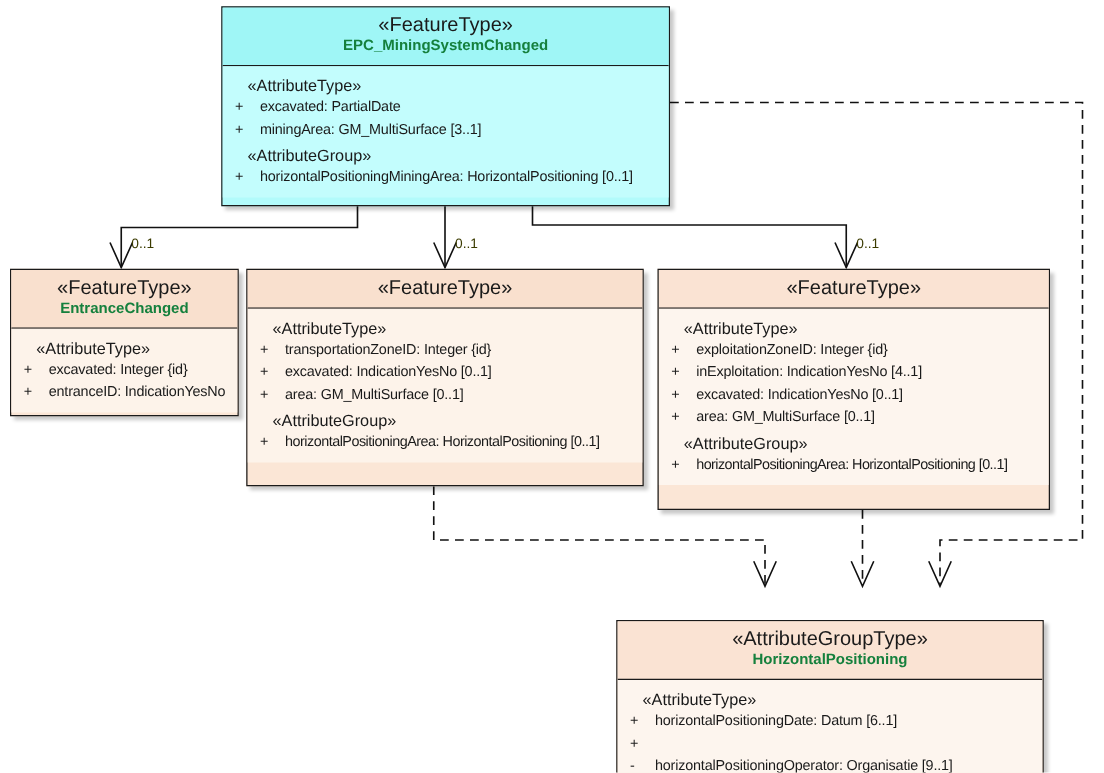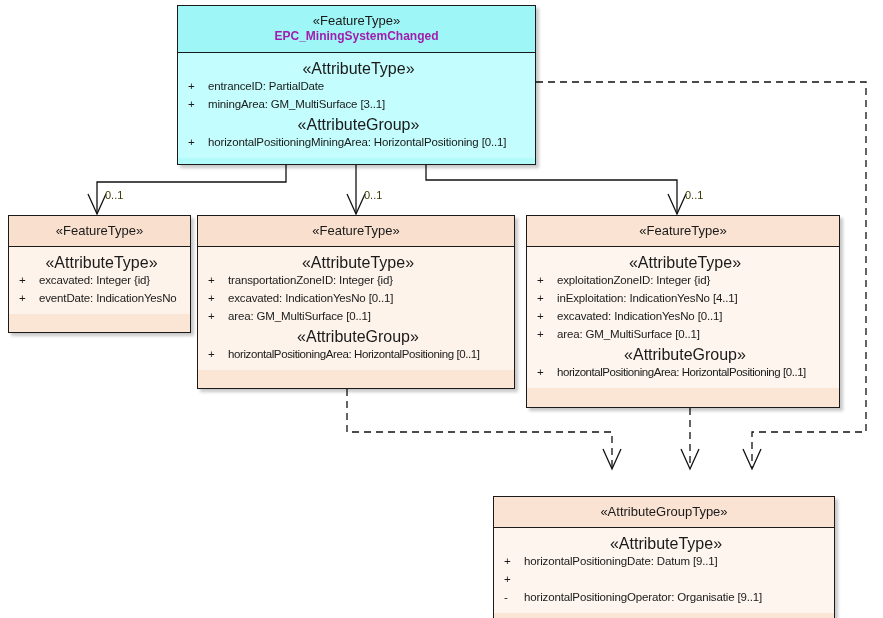--- a/index.html
+++ b/index.html
@@ -34,43 +34,42 @@
     box-shadow: 3px 3px 3px rgba(0,0,0,0.22);
     overflow: hidden;
   }
   .uml-class .hdr {
     box-sizing: border-box;
     border-bottom: 1.5px solid #1a1a1a;
     text-align: center;
     padding: 7px 4px 8px 4px;
   }
   .uml-class .stereo {
-    font-size: 13px;
+    font-size: 16px;
     color: #1a1a1a;
     line-height: 15px;
     white-space: nowrap;
     text-align: center;
   }
   .uml-class .cname {
     font-size: 12px;
     font-weight: bold;
-    color: #a21caf;
+    color: #15803d;
     line-height: 16px;
     white-space: nowrap;
   }
   .uml-class .body {
     padding: 7px 0 7px 0;
   }
   .grp-label {
-    font-size: 16px;
-    color: #1a1a1a;
-    padding-left: 4px;
+    font-size: 13px;
+    color: #1a1a1a;
+    padding-left: 20px;
     line-height: 17px;
     white-space: nowrap;
-    text-align: center;
   }
   .attr-row {
     display: flex;
     align-items: baseline;
     line-height: 18px;
     white-space: nowrap;
   }
   .attr-vis {
     width: 20px;
     text-align: left;
@@ -150,47 +149,48 @@
 
   <div class="uml-class cls-cyan" style="left:177px; top:5px; width:359px; height:160px;">
     <div class="hdr">
       <div class="stereo">«FeatureType»</div>
       <div class="cname">EPC_MiningSystemChanged</div>
     </div>
     <div class="body">
       <div class="grp-label">«AttributeType»</div>
       <div class="attr-row">
         <span class="attr-vis">+</span>
-        <span class="attr-text">entranceID: PartialDate</span>
+        <span class="attr-text">excavated: PartialDate</span>
       </div>
       <div class="attr-row">
         <span class="attr-vis">+</span>
         <span class="attr-text">miningArea: GM_MultiSurface [3..1]</span>
       </div>
       <div class="grp-label" style="padding-top:3px;">«AttributeGroup»</div>
       <div class="attr-row">
         <span class="attr-vis">+</span>
         <span class="attr-text">horizontalPositioningMiningArea: HorizontalPositioning [0..1]</span>
       </div>
     </div>
   </div>
 
   <div class="uml-class cls-peach" style="left:8px; top:215px; width:183px; height:118px;">
     <div class="hdr">
       <div class="stereo">«FeatureType»</div>
+      <div class="cname">EntranceChanged</div>
     </div>
     <div class="body">
       <div class="grp-label">«AttributeType»</div>
       <div class="attr-row">
         <span class="attr-vis">+</span>
         <span class="attr-text">excavated: Integer {id}</span>
       </div>
       <div class="attr-row">
         <span class="attr-vis">+</span>
-        <span class="attr-text">eventDate: IndicationYesNo</span>
+        <span class="attr-text">entranceID: IndicationYesNo</span>
       </div>
     </div>
   </div>
 
   <div class="uml-class cls-peach" style="left:197px; top:215px; width:318px; height:174px;">
     <div class="hdr">
       <div class="stereo">«FeatureType»</div>
     </div>
     <div class="body">
       <div class="grp-label">«AttributeType»</div>
@@ -240,26 +240,27 @@
       <div class="attr-row">
         <span class="attr-vis">+</span>
         <span class="attr-text" style="letter-spacing:-0.45px;">horizontalPositioningArea: HorizontalPositioning [0..1]</span>
       </div>
     </div>
   </div>
 
   <div class="uml-class cls-peach2" style="left:493px; top:496px; width:342px; height:134px;">
     <div class="hdr">
       <div class="stereo">«AttributeGroupType»</div>
-    </div>
-    <div class="body">
-      <div class="grp-label">«AttributeType»</div>
-      <div class="attr-row">
-        <span class="attr-vis">+</span>
-        <span class="attr-text">horizontalPositioningDate: Datum [9..1]</span>
+      <div class="cname">HorizontalPositioning</div>
+    </div>
+    <div class="body">
+      <div class="grp-label">«AttributeType»</div>
+      <div class="attr-row">
+        <span class="attr-vis">+</span>
+        <span class="attr-text">horizontalPositioningDate: Datum [6..1]</span>
       </div>
       <div class="attr-row">
         <span class="attr-vis">+</span>
       </div>
       <div class="attr-row">
         <span class="attr-vis">-</span>
         <span class="attr-text">horizontalPositioningOperator: Organisatie [9..1]</span>
       </div>
     </div>
   </div>

